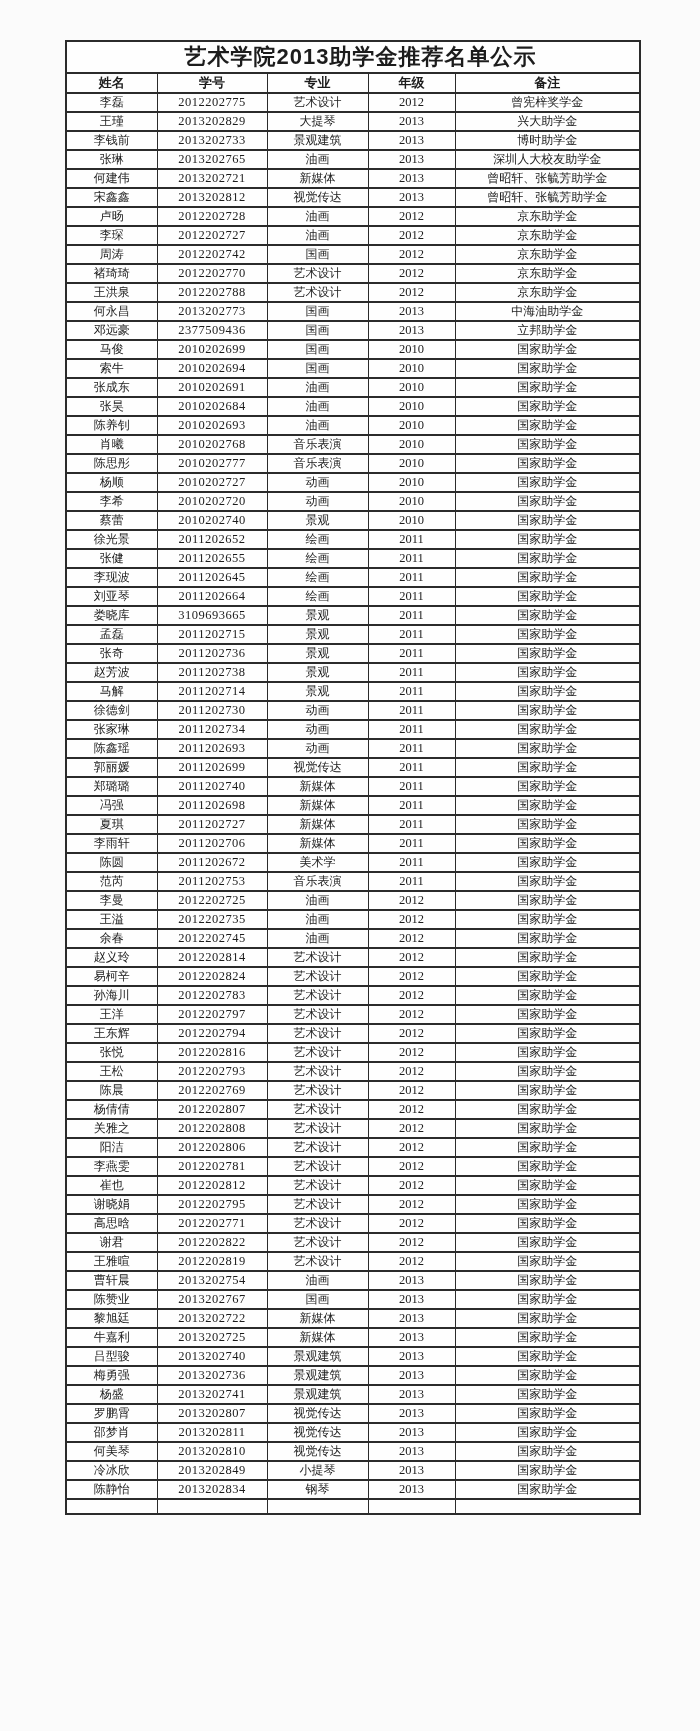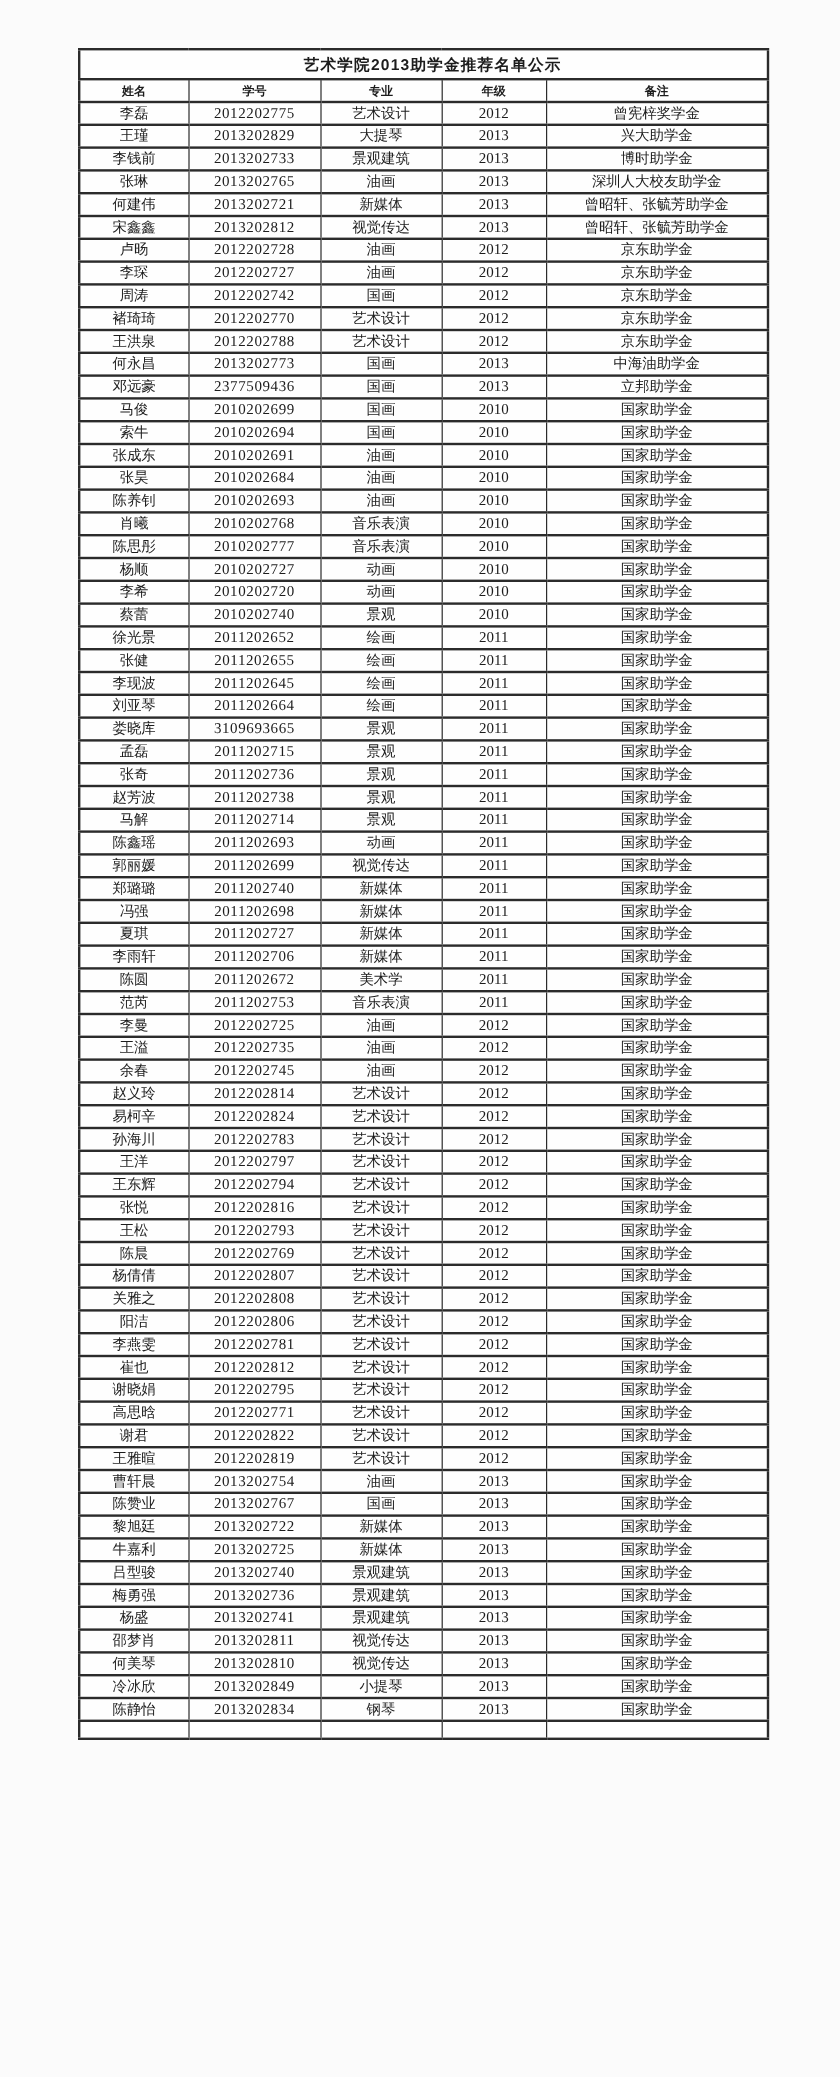--- a/index.html
+++ b/index.html
@@ -37,28 +37,28 @@
     border-top: 2px solid #2b2b2b;
     border-bottom: 2px solid #2b2b2b;
     text-align: center;
     vertical-align: middle;
     padding: 0;
     overflow: hidden;
     white-space: nowrap;
   }
   th.title-cell {
     height: 23px;
-    font-size: 13px;
+    font-size: 22px;
     font-weight: bold;
     letter-spacing: 1px;
     padding-left: 15px;
   }
   tr.header-row th {
     height: 17px;
-    font-size: 10px;
+    font-size: 13px;
     font-weight: bold;
   }
   tbody td {
     height: 16.5px;
     font-size: 12px;
     font-weight: 500;
   }
   td.cell-student-id {
     font-family: "Liberation Serif", "DejaVu Serif", serif;
     font-size: 12.5px;
@@ -315,20 +315,34 @@
           <td class="cell-remark">国家助学金</td>
         </tr>
         <tr>
           <td class="cell-name">马解</td>
           <td class="cell-student-id">2011202714</td>
           <td class="cell-major">景观</td>
           <td class="cell-grade">2011</td>
           <td class="cell-remark">国家助学金</td>
         </tr>
         <tr>
+          <td class="cell-name">徐德剑</td>
+          <td class="cell-student-id">2011202730</td>
+          <td class="cell-major">动画</td>
+          <td class="cell-grade">2011</td>
+          <td class="cell-remark">国家助学金</td>
+        </tr>
+        <tr>
+          <td class="cell-name">张家琳</td>
+          <td class="cell-student-id">2011202734</td>
+          <td class="cell-major">动画</td>
+          <td class="cell-grade">2011</td>
+          <td class="cell-remark">国家助学金</td>
+        </tr>
+        <tr>
           <td class="cell-name">陈鑫瑶</td>
           <td class="cell-student-id">2011202693</td>
           <td class="cell-major">动画</td>
           <td class="cell-grade">2011</td>
           <td class="cell-remark">国家助学金</td>
         </tr>
         <tr>
           <td class="cell-name">郭丽媛</td>
           <td class="cell-student-id">2011202699</td>
           <td class="cell-major">视觉传达</td>
@@ -556,20 +570,27 @@
           <td class="cell-name">梅勇强</td>
           <td class="cell-student-id">2013202736</td>
           <td class="cell-major">景观建筑</td>
           <td class="cell-grade">2013</td>
           <td class="cell-remark">国家助学金</td>
         </tr>
         <tr>
           <td class="cell-name">杨盛</td>
           <td class="cell-student-id">2013202741</td>
           <td class="cell-major">景观建筑</td>
+          <td class="cell-grade">2013</td>
+          <td class="cell-remark">国家助学金</td>
+        </tr>
+        <tr>
+          <td class="cell-name">罗鹏霄</td>
+          <td class="cell-student-id">2013202807</td>
+          <td class="cell-major">视觉传达</td>
           <td class="cell-grade">2013</td>
           <td class="cell-remark">国家助学金</td>
         </tr>
         <tr>
           <td class="cell-name">邵梦肖</td>
           <td class="cell-student-id">2013202811</td>
           <td class="cell-major">视觉传达</td>
           <td class="cell-grade">2013</td>
           <td class="cell-remark">国家助学金</td>
         </tr>

